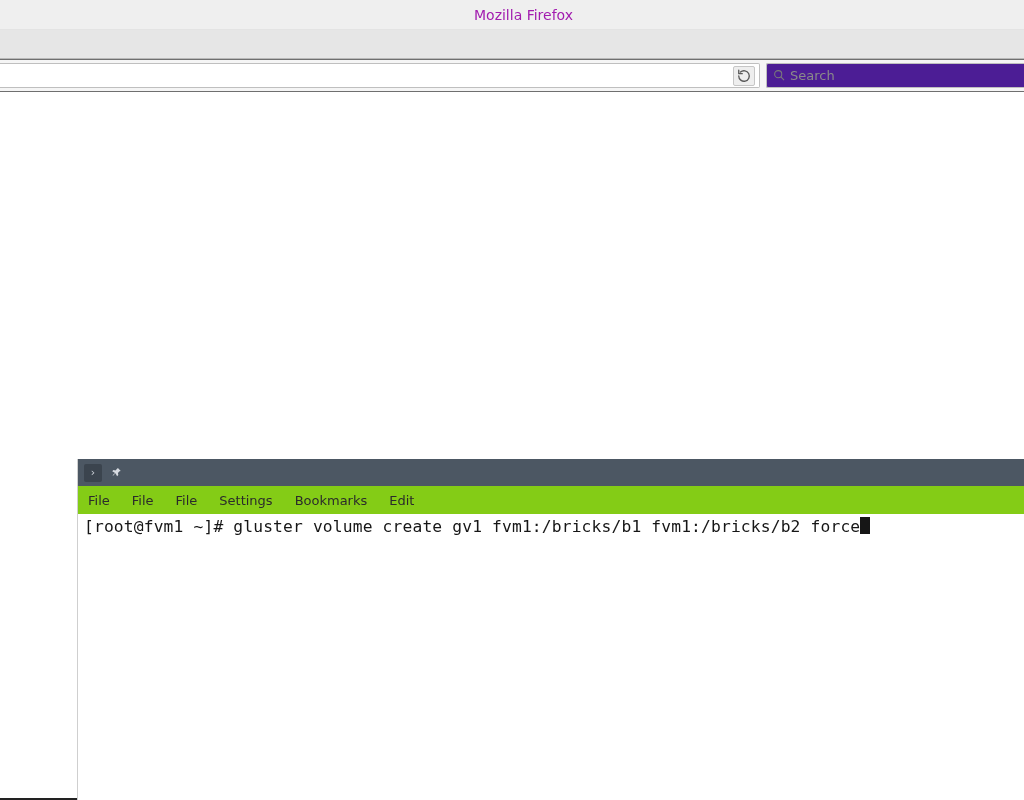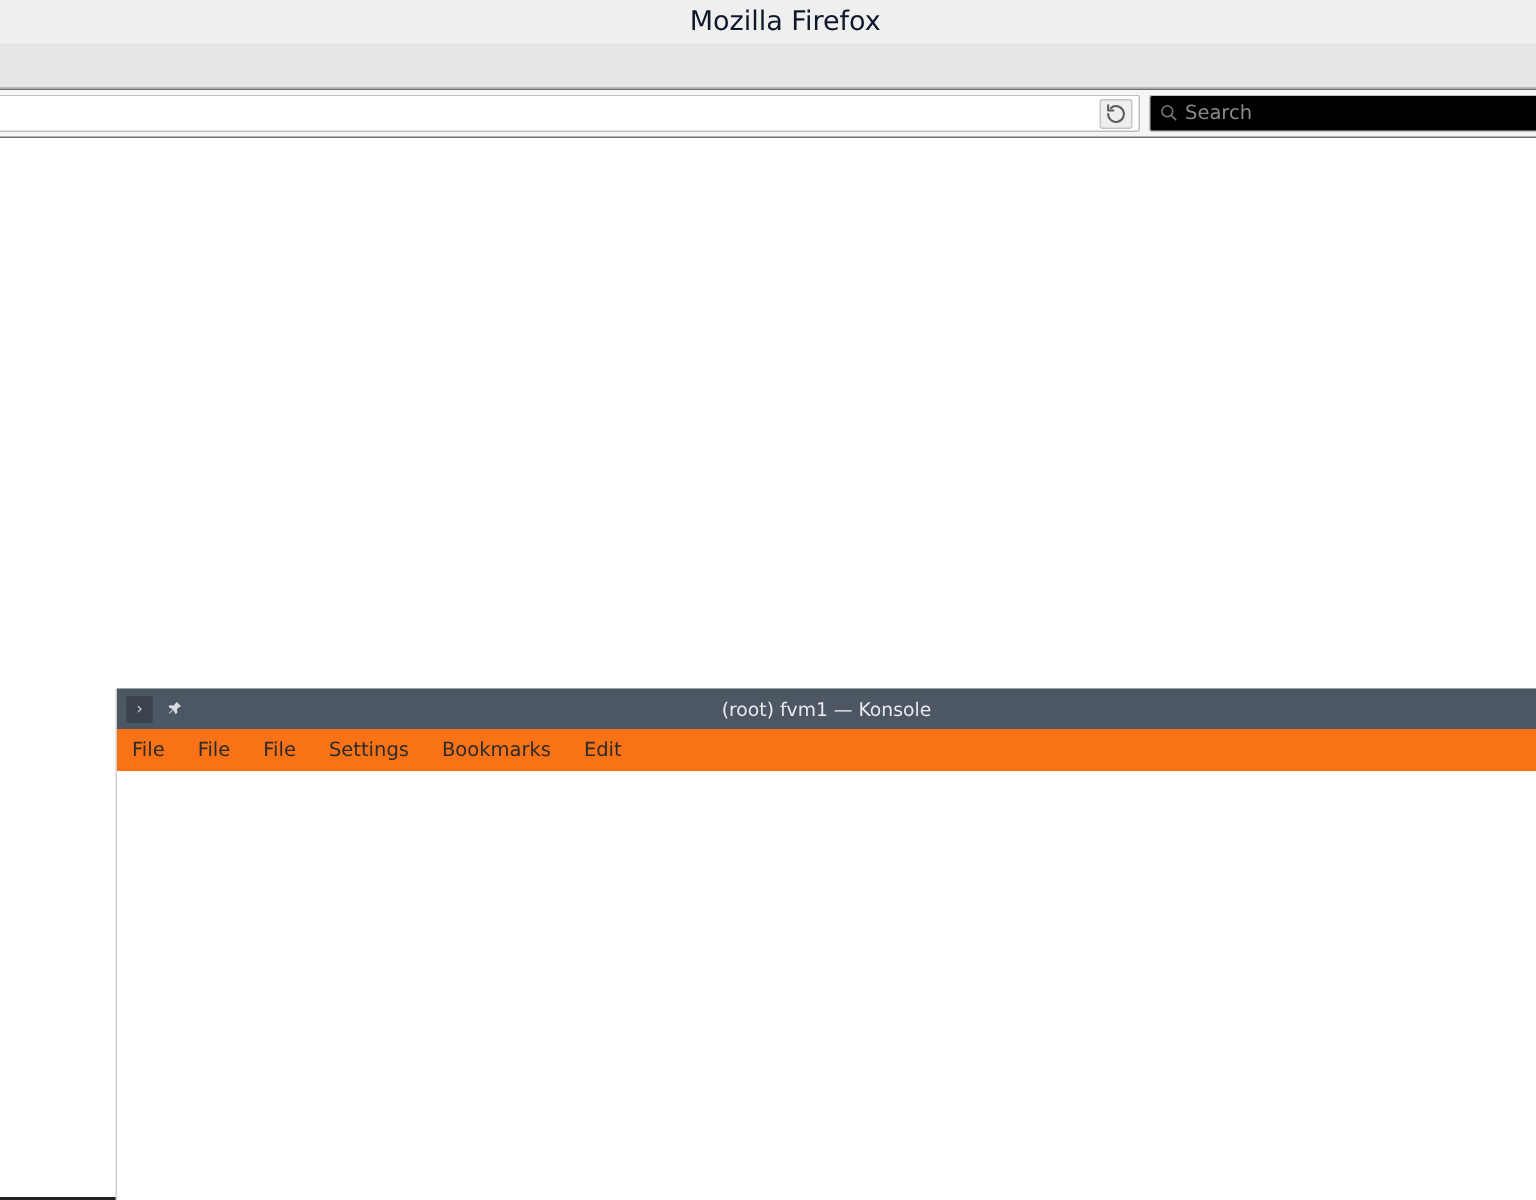--- a/index.html
+++ b/index.html
@@ -5,22 +5,22 @@
   * { box-sizing: border-box; margin: 0; padding: 0; }
   html, body { width: 1024px; height: 800px; font-family: "DejaVu Sans", "Liberation Sans", sans-serif; overflow: hidden; background: #fff; }
   
   .ff-titlebar {
     height: 30px;
     background: #efefef;
     border-bottom: 1px solid #e3e3e3;
     display: flex;
     align-items: center;
     justify-content: center;
-    font-size: 18px;
-    color: #0f172a;
+    font-size: 14px;
+    color: #a21caf;
     padding-left: 23px;
   }
   .ff-tabstrip {
     height: 29px;
     background: #e6e6e6;
     border-bottom: 1px solid #b8b8b8;
   }
   .ff-toolbar {
     height: 33px;
     background: #f5f5f5;
@@ -50,21 +50,21 @@
     background: #eee;
     border: 1px solid #c6c6c6;
     border-radius: 2px;
     display: flex; align-items: center; justify-content: center;
     color: #5a5a5a;
     font-size: 13px;
   }
   .ff-search {
     width: 258px;
     height: 25px;
-    background: #000000;
+    background: #4c1d95;
     border: 1px solid #bfbfbf;
     border-right: none;
     border-radius: 2px 0 0 2px;
     display: flex;
     align-items: center;
     padding: 0 6px;
     color: #8a8a8a;
     font-size: 13px;
     gap: 4px;
   }
@@ -94,21 +94,21 @@
     padding: 0 6px;
   }
   .k-titlebar .title { position: absolute; left: 0; right: 0; text-align: center; pointer-events: none; }
   .k-title-icons { display: flex; align-items: center; gap: 6px; }
   .k-title-icons .sq {
     width: 18px; height: 18px; background: #3b444e; border-radius: 2px;
     display: flex; align-items: center; justify-content: center; color: #cdd3da; font-size: 11px;
   }
   .k-menubar {
     height: 28px;
-    background: #f97316;
+    background: #84cc16;
     display: flex;
     align-items: center;
     padding: 0 10px;
     gap: 22px;
     font-size: 13px;
     color: #2b2b2b;
   }
   .k-menubar span { cursor: default; }
   .k-term {
     flex: 1;
@@ -160,23 +160,23 @@
     <div class="k-title-icons">
       <div class="sq">
           <span>›</span>
         </div>
       <div class="sq" style="background:transparent">
         <svg viewBox="0 0 24 24" width="13" height="13" fill="#d7dbe1">
           <path d="M14 3l7 7-3 1-4 4 1 5-3 3-4-7-6 6-1-1 6-6-7-4 3-3 5 1 4-4z" transform="scale(.75) translate(3 2)"></path>
         </svg>
       </div>
     </div>
-    <div class="title">(root) fvm1 — Konsole</div>
   </div>
   <div class="k-menubar">
     <span>File</span>
     <span>File</span>
     <span>File</span>
     <span>Settings</span>
     <span>Bookmarks</span>
     <span>Edit</span>
   </div>
+  <div class="k-term"><span>[root@fvm1 ~]# </span><span>gluster volume create gv1 fvm1:/bricks/b1 fvm1:/bricks/b2 force</span><span class="cursor"></span></div>
 </div>
 
 </body></html>

